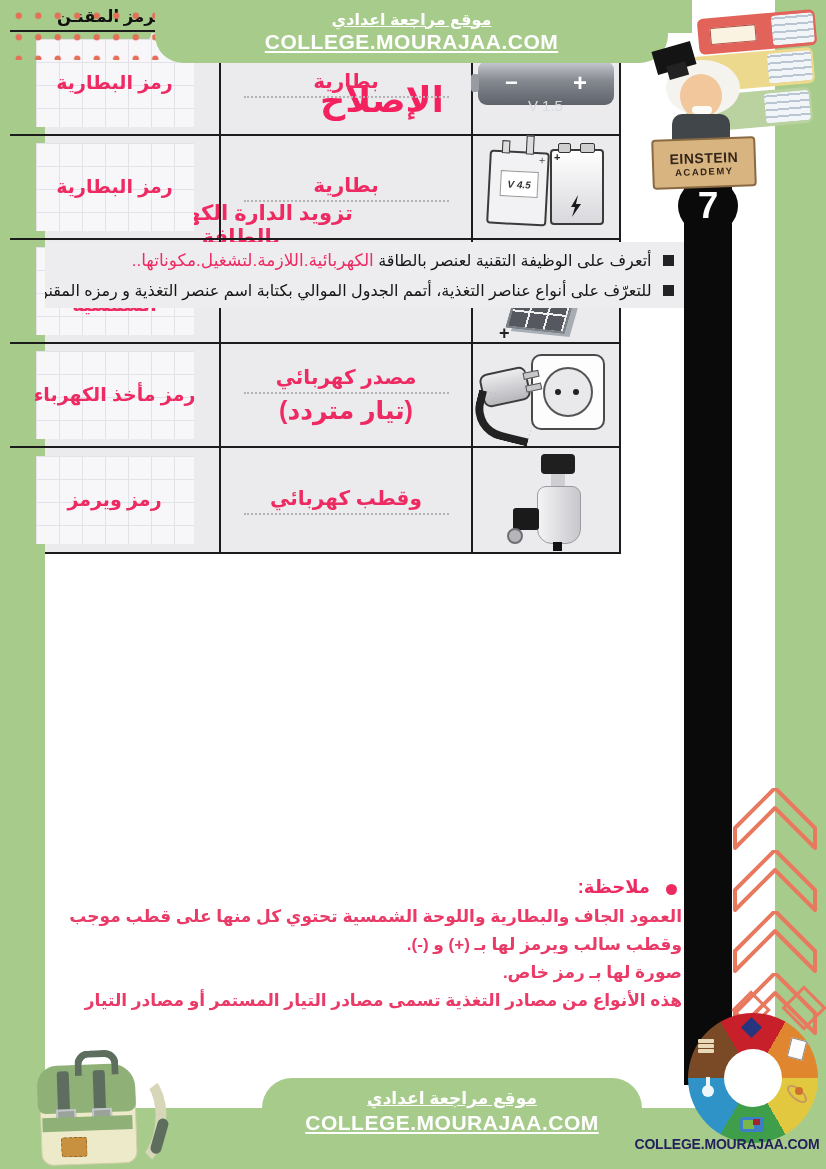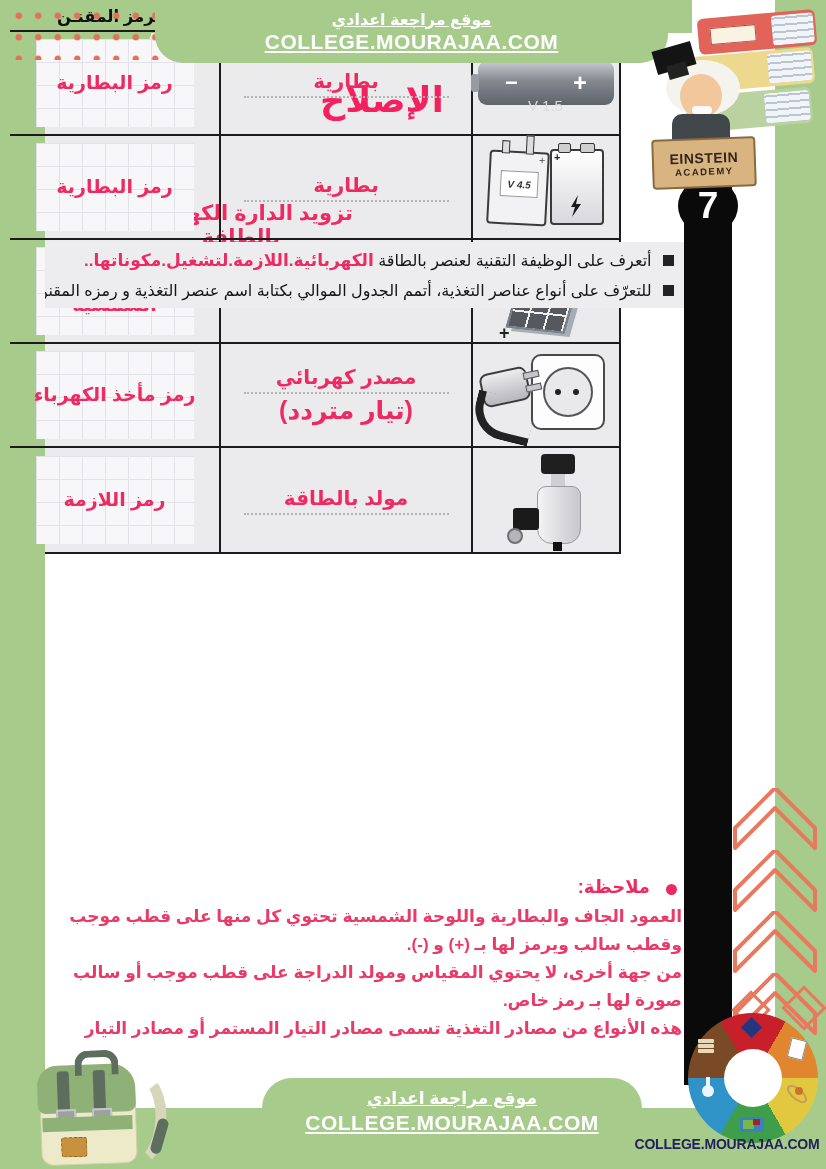--- a/index.html
+++ b/index.html
@@ -31,21 +31,21 @@
   .page-title{left:320px;top:80px;width:180px;height:50px;color:#f5215f;font-size:35px;font-weight:bold;
               text-align:left;direction:rtl;}
   .section-title{left:95px;top:201px;width:292px;color:#ee2a62;font-size:21px;font-weight:bold;
               text-align:center;direction:rtl;}
 
   
   .intro{left:45px;top:242px;width:639px;height:66px;background:#ededef;z-index:1;
          direction:rtl;padding:4px 10px 0 0;box-sizing:border-box;overflow:hidden;}
   .intro .line{white-space:nowrap;font-size:16px;color:#151515;line-height:30px;}
   .sqbullet{display:inline-block;width:11px;height:11px;background:#222;margin-left:7px;}
-  .pink-fill{color:#ee2a62;font-weight:bold;font-size:17px;}
+  .pink-fill{color:#ee2a62;font-weight:normal;font-size:17px;}
 
   
   .ftable{left:51px;top:313px;width:617px;background:#ebebed;border:2px solid #1c1c1c;z-index:1;
           direction:rtl;display:grid;grid-template-columns:148px 252px 209px;}
   .cell{border-bottom:2px solid #1c1c1c;display:flex;align-items:center;justify-content:center;
         flex-direction:column;position:relative;box-sizing:border-box;}
   .col-pic,.col-el{border-left:2px solid #1c1c1c;}
   .hcell{height:30px;font-weight:bold;font-size:16.5px;color:#111;}
   .rcell{height:104px;}
   .lastrow{border-bottom:none;}
@@ -350,36 +350,35 @@
       <div class="dynwrap">
         <div class="dyn-cap"></div>
         <div class="dyn-neck"></div>
         <div class="dyn-body"></div>
         <div class="dyn-bracket"></div>
         <div class="dyn-disc"></div>
         <div class="dyn-tip"></div>
       </div>
     </div>
     <div class="cell rcell col-el lastrow">
-      <span class="el-text">مولد بالطاقة</span>
+      <span class="el-text">وقطب كهربائي</span>
       <div class="dotline"></div>
     </div>
     <div class="cell rcell col-sym lastrow">
       <div class="gridpaper">
-        <span class="sym-text nowrap">رمز اللازمة</span>
+        <span class="sym-text nowrap">رمز ويرمز</span>
       </div>
     </div>
   </div>
 
   <div class="abs note-bullet"></div>
   <div class="abs note-title">ملاحظة:</div>
   <div class="abs note-body">
     <div class="nline">العمود الجاف والبطارية واللوحة الشمسية تحتوي كل منها على قطب موجب</div>
     <div class="nline">وقطب سالب ويرمز لها بـ (+) و (-).</div>
-    <div class="nline">من جهة أخرى، لا يحتوي المقياس ومولد الدراجة على قطب موجب أو سالب</div>
     <div class="nline">صورة لها بـ رمز خاص.</div>
     <div class="nline">هذه الأنواع من مصادر التغذية تسمى مصادر التيار المستمر أو مصادر التيار</div>
   </div>
 
   <svg class="abs chev" style="top:788px" viewBox="0 0 88 64">
     <path d="M4,60 L44,20 L84,60 L84,40 L44,0 L4,40 Z" fill="none" stroke="#e8795f" stroke-width="4" stroke-linejoin="round"></path>
   </svg>
   <svg class="abs chev" style="top:850px" viewBox="0 0 88 64">
     <path d="M4,60 L44,20 L84,60 L84,40 L44,0 L4,40 Z" fill="none" stroke="#e8795f" stroke-width="4" stroke-linejoin="round"></path>
   </svg>

